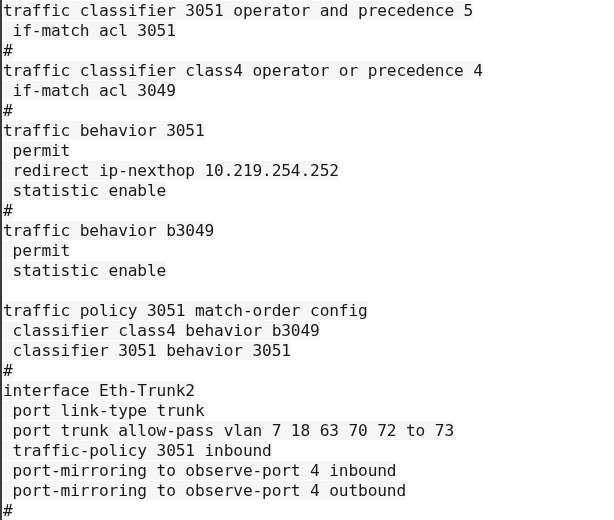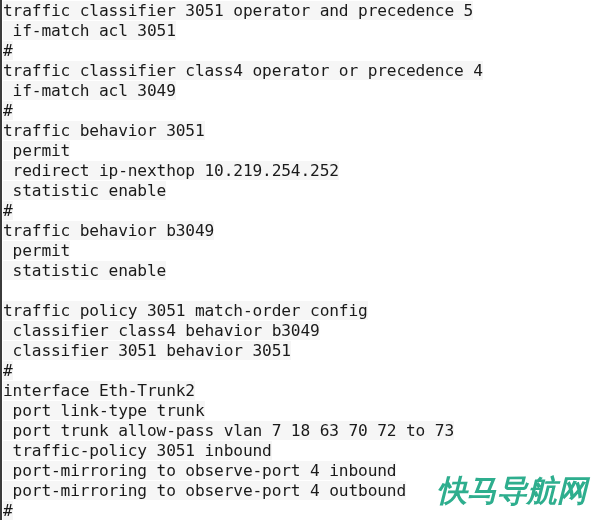--- a/index.html
+++ b/index.html
@@ -73,15 +73,14 @@
 </style>
 </head>
 <body>
 
 <div id="screenshot">
 
   <div id="left-border"></div>
 
   <pre id="console-output"><div class="cli-line"><span>traffic classifier 3051 operator and precedence 5</span></div><div class="cli-line"><span> if-match acl 3051</span></div><div class="cli-line"><span>#</span></div><div class="cli-line"><span>traffic classifier class4 operator or precedence 4</span></div><div class="cli-line"><span> if-match acl 3049</span></div><div class="cli-line"><span>#</span></div><div class="cli-line"><span>traffic behavior 3051</span></div><div class="cli-line"><span> permit</span></div><div class="cli-line"><span> redirect ip-nexthop 10.219.254.252</span></div><div class="cli-line"><span> statistic enable</span></div><div class="cli-line"><span>#</span></div><div class="cli-line"><span>traffic behavior b3049</span></div><div class="cli-line"><span> permit</span></div><div class="cli-line"><span> statistic enable</span></div><div class="cli-line blank"><span> </span></div><div class="cli-line"><span>traffic policy 3051 match-order config</span></div><div class="cli-line"><span> classifier class4 behavior b3049</span></div><div class="cli-line"><span> classifier 3051 behavior 3051</span></div><div class="cli-line"><span>#</span></div><div class="cli-line"><span>interface Eth-Trunk2</span></div><div class="cli-line"><span> port link-type trunk</span></div><div class="cli-line"><span> port trunk allow-pass vlan 7 18 63 70 72 to 73</span></div><div class="cli-line"><span> traffic-policy 3051 inbound</span></div><div class="cli-line"><span> port-mirroring to observe-port 4 inbound</span></div><div class="cli-line"><span> port-mirroring to observe-port 4 outbound</span></div><div class="cli-line"><span>#</span></div></pre>
 
-  <div id="watermark">快马导航网</div>
 
 </div>
 
 </body></html>

